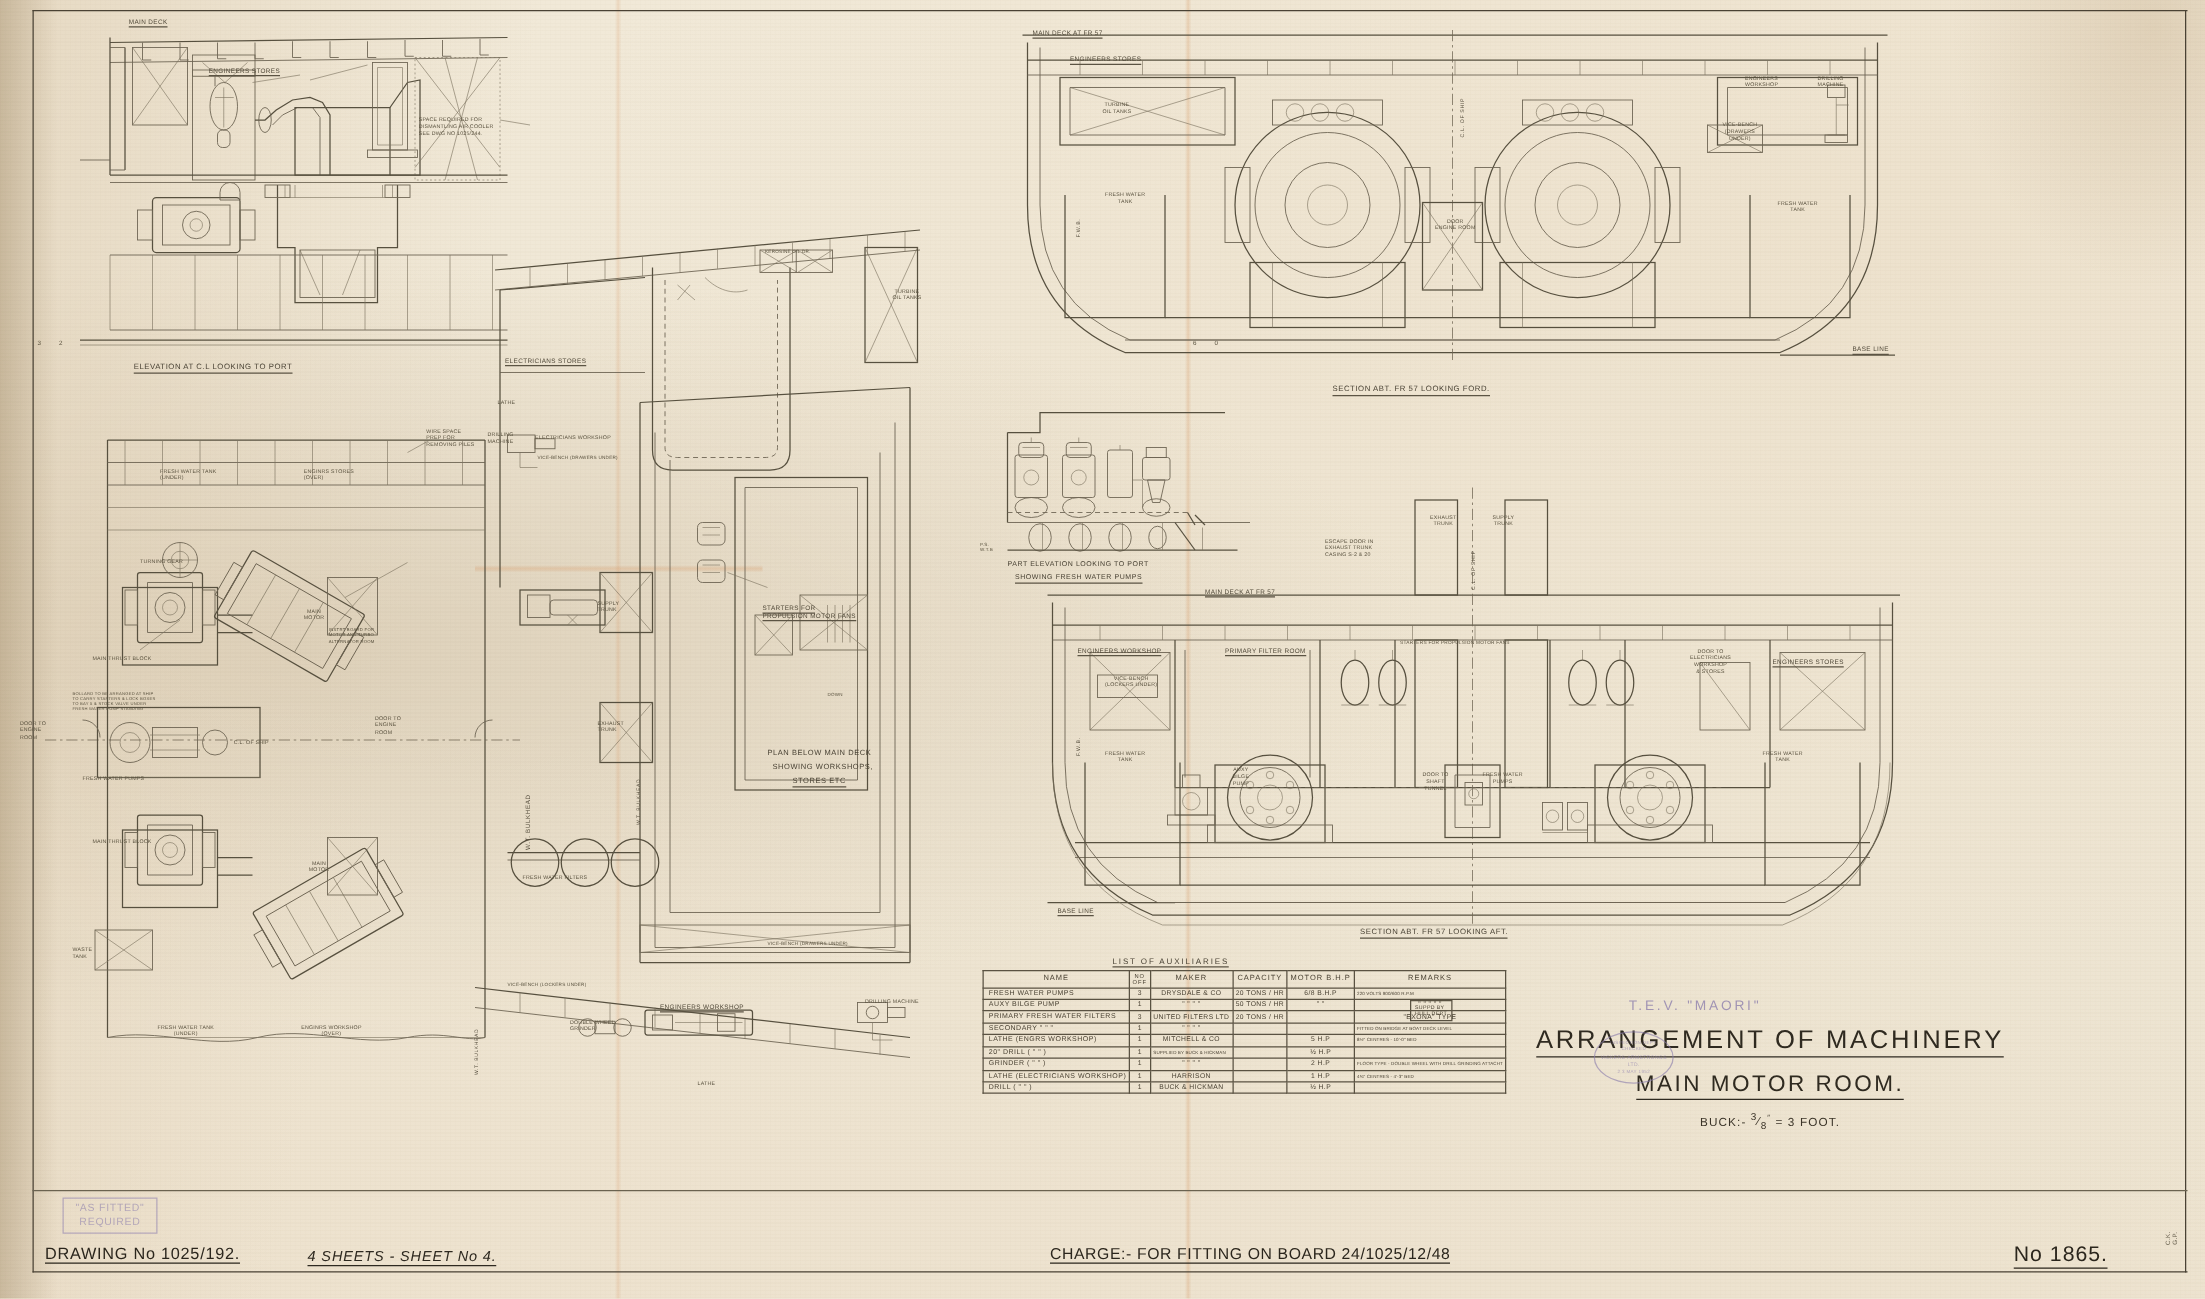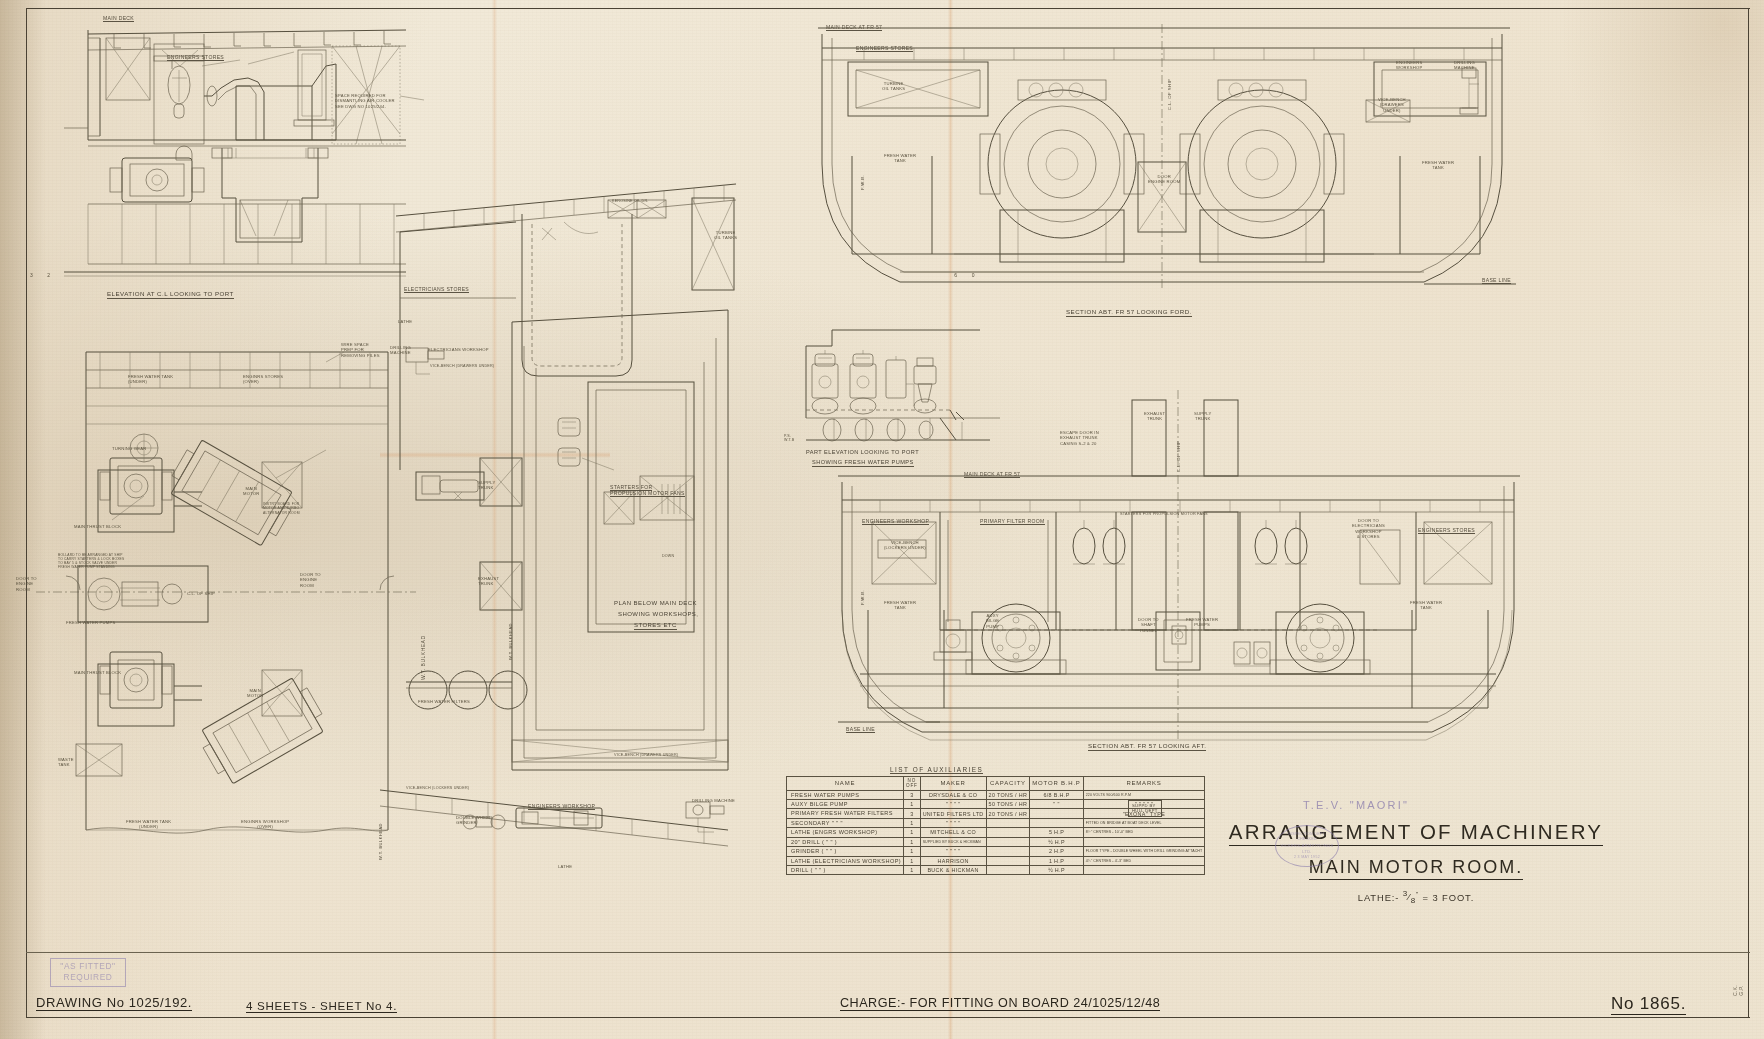--- a/index.html
+++ b/index.html
@@ -829,42 +829,42 @@
   <div class="stampPurple" style="left:1303px;top:799px;">T.E.V. "MAORI"</div>
 
   <div id="titleblk" style="left:1206px;top:820px;width:420px;">
     <div style="margin-bottom:11px;">
       <span class="t1">ARRANGEMENT OF MACHINERY</span>
     </div>
     <div style="margin-bottom:10px;">
       <span class="t2">MAIN MOTOR ROOM.</span>
     </div>
     <div class="t3">
-      <span>LATHE:-</span>
+      <span>BUCK:-</span>
       <span style="display:inline-block;position:relative;top:-1px;">
         <sup style="font-size:8px;">3</sup>⁄<sub style="font-size:8px;">8</sub><sup style="font-size:6px;">″</sup>
       </span>
       <span>= 3 FOOT.</span>
     </div>
   </div>
 
   <div class="oval" style="left:1275px;top:825px;width:62px;height:40px;">
     <span>INSPECTION DEPT.</span>
     <span>CHECKED</span>
     <span style="font-size:4px;">VICKERS-ARMSTRONGS LTD.</span>
     <span>2 3 MAY 1952</span>
   </div>
 
   <div class="rectstamp" style="left:50px;top:958px;width:66px;">
     <span>"AS FITTED"</span><br>
     <span>REQUIRED</span>
   </div>
 
   <div class="b1" style="left:36px;top:995px;">DRAWING No 1025/192.</div>
-  <div class="b2" style="left:246px;top:999px;">4 SHEETS - SHEET No 4.</div>
+  <div class="b2" style="left:246px;top:999px;font-style:italic;">4 SHEETS - SHEET No 4.</div>
   <div class="b3" style="left:840px;top:996px;">CHARGE:- FOR FITTING ON BOARD  24/1025/12/48</div>
   <div class="b4" style="left:1611px;top:994px;">No 1865.</div>
   <div class="corner" style="left:1733px;top:985px;transform:rotate(-90deg);transform-origin:center;">
     C.K.<br>G.P.
   </div>
 
   <div id="grain"></div>
 </div>
 
 </body></html>

